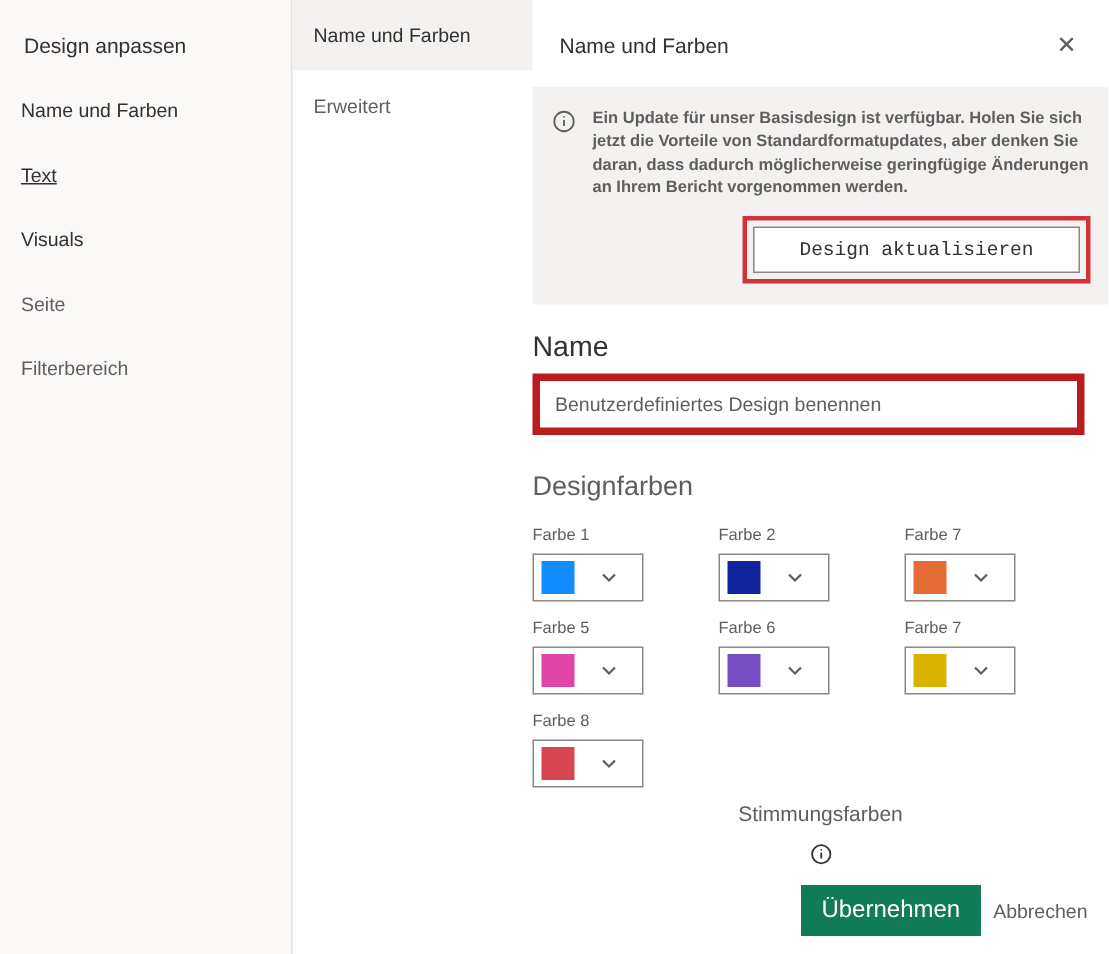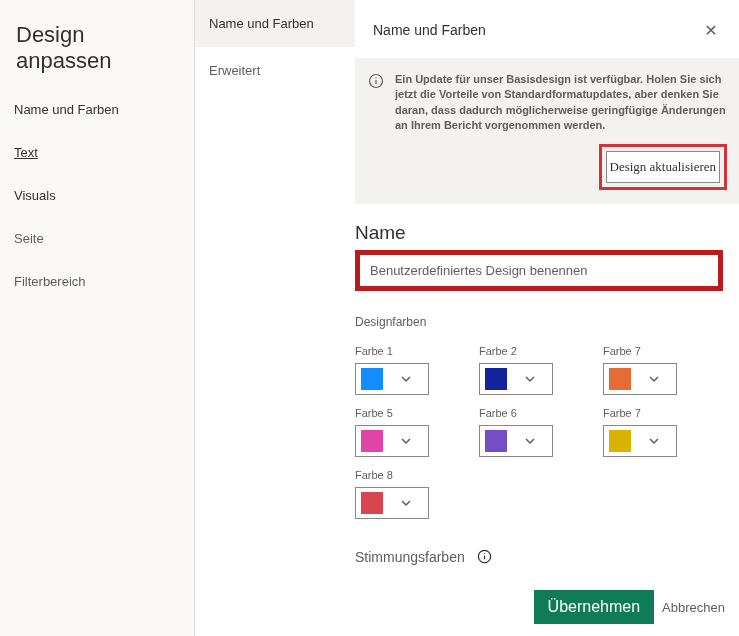--- a/index.html
+++ b/index.html
@@ -15,21 +15,21 @@
     }
     .left-panel {
       width: 195px;
       background: #faf9f8;
       border-right: 1px solid #e1dfdd;
       display: flex;
       flex-direction: column;
     }
     .left-header {
       padding: 22px 16px 14px 16px;
-      font-size: 22px;
+      font-size: 14px;
       font-weight: 400;
       color: #323130;
     }
     .left-nav-item {
       padding: 14px 14px;
       font-size: 13px;
       color: #605e5c;
       cursor: pointer;
     }
     .left-nav-item.active {
@@ -107,45 +107,45 @@
       justify-content: flex-end;
       margin-top: 10px;
     }
     .highlight-frame {
       padding: 4px;
       border: 3px solid #d13438;
     }
     .update-btn {
       background: #fff;
       border: 1px solid #8a8886;
-      padding: 7px 3px;
-      font-size: 13px;
-      color: #323130;
-      cursor: pointer;
-      font-family: Liberation Serif, serif;
+      padding: 7px 30px;
+      font-size: 13px;
+      color: #323130;
+      cursor: pointer;
+      font-family: Liberation Mono, monospace;
     }
     .section-label {
       font-size: 19px;
       font-weight: 400;
       color: #323130;
       margin: 0 0 6px 0;
       padding-left: 0;
     }
     .name-input {
       width: 368px;
       padding: 8px 10px;
       border: 5px solid #b91c1c;
       font-size: 13px;
       font-family: inherit;
       color: #323130;
       margin-bottom: 24px;
     }
     .name-input::placeholder { color: #605e5c; }
     .color-section-title {
-      font-size: 12px;
+      font-size: 18px;
       font-weight: 400;
       color: #605e5c;
       margin-bottom: 16px;
     }
     .color-grid {
       display: grid;
       grid-template-columns: repeat(3, 1fr);
       column-gap: 36px;
       row-gap: 18px;
       width: 360px;
@@ -176,21 +176,22 @@
       flex: 1;
       display: flex;
       align-items: center;
       justify-content: center;
     }
     .chevron-wrap svg { width: 12px; height: 12px; stroke: #605e5c; }
     .mood-row {
       display: flex;
       align-items: center;
       gap: 12px;
-      margin-top: 30px;
+      margin-top: 9px;
+      flex-direction: column;
     }
     .mood-label {
       font-size: 14px;
       color: #605e5c;
     }
     .footer {
       position: absolute;
       bottom: 12px;
       right: 14px;
       display: flex;

